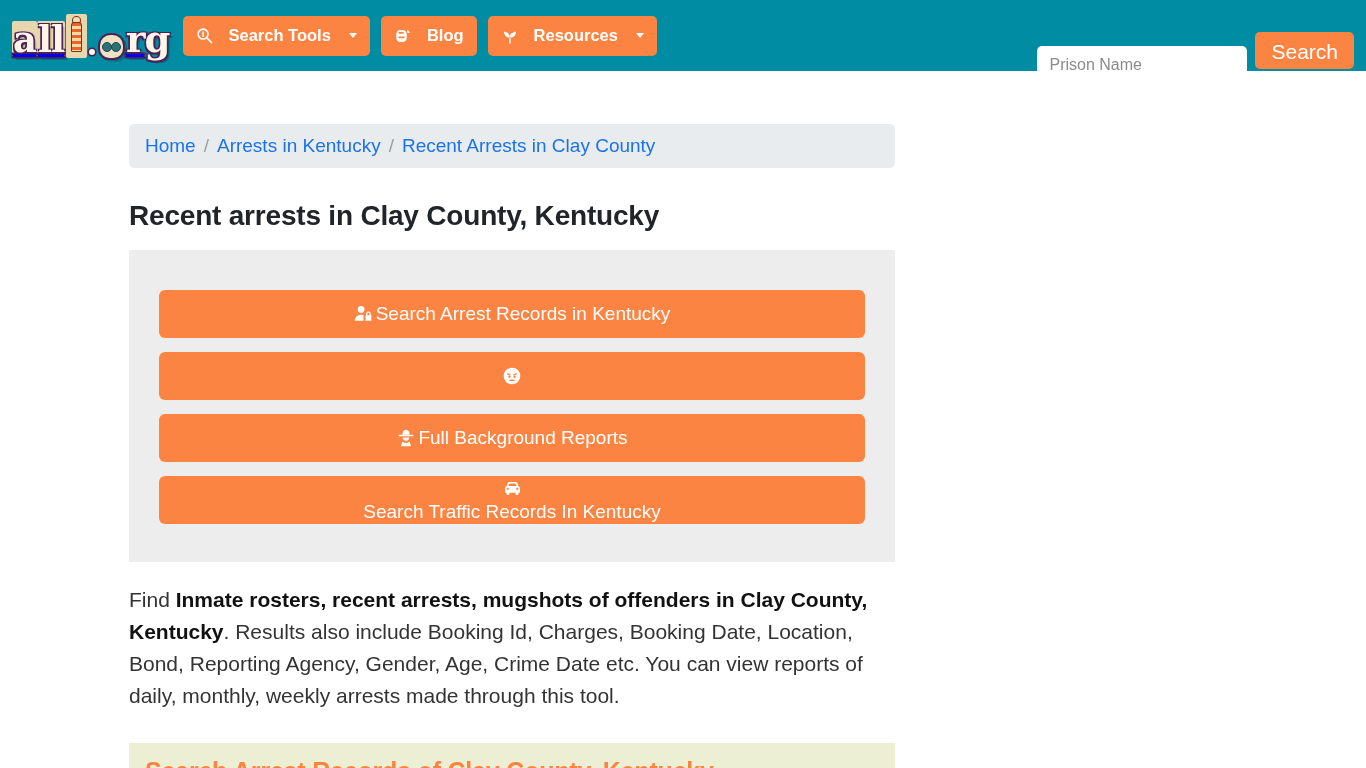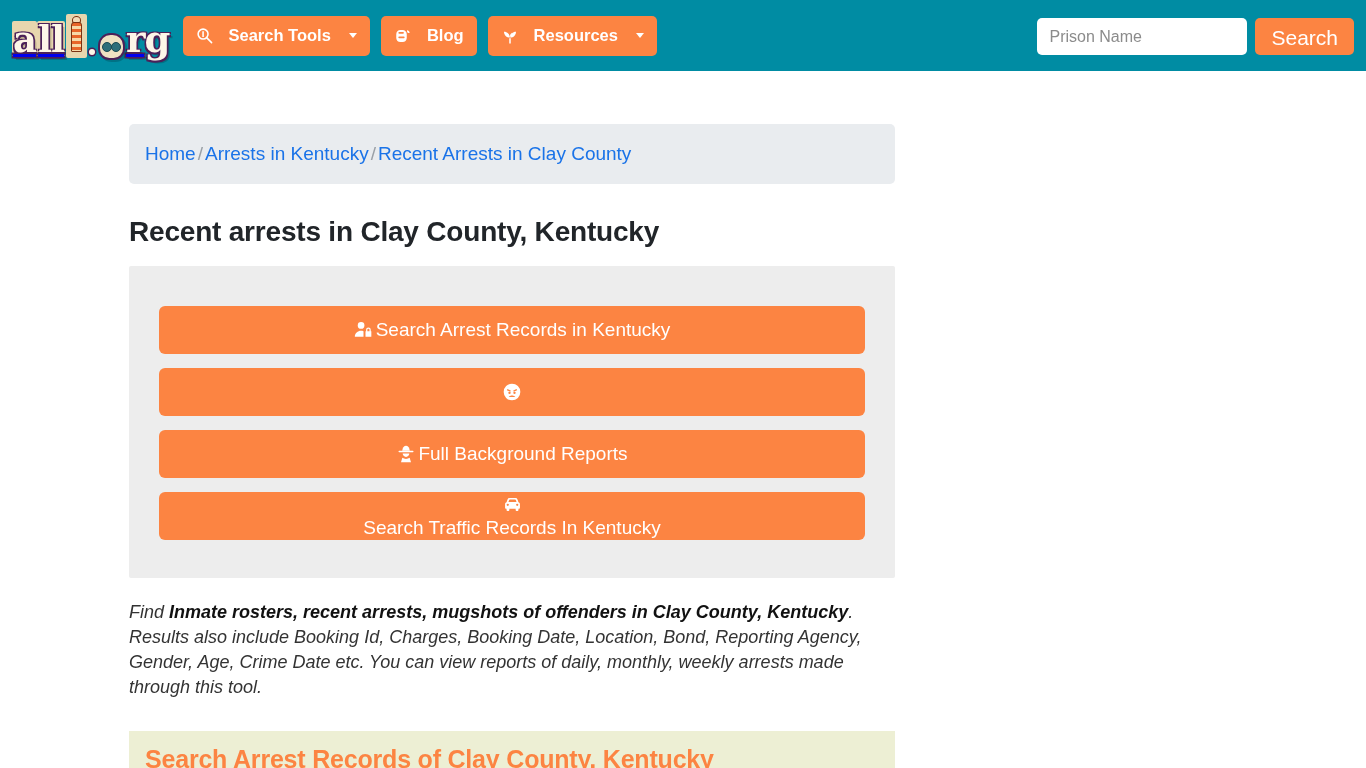--- a/index.html
+++ b/index.html
@@ -156,20 +156,21 @@
     width: 210px;
     height: 37px;
     border: none;
     border-radius: 5px;
     padding: 0 12px;
     font-size: 16px;
     color: #444;
     background: #fff;
     font-family: "Liberation Sans", sans-serif;
     outline: none;
+    margin-top: 28px;
   }
   .search-input::placeholder { color: #8b8b8b; }
   .search-btn {
     background: #fc8442;
     color: #fff;
     border: none;
     border-radius: 5px;
     height: 37px;
     padding: 8px 16px;
     font-size: 21px;
@@ -179,25 +180,25 @@
 
   
   .container {
     width: 766px;
     margin: 0 auto 0 129px;
     padding-top: 53px;
   }
   .breadcrumb {
     background: #e9ecef;
     border-radius: 5px;
-    height: 60px;
+    height: 44px;
     display: flex;
     align-items: center;
     padding: 0 16px;
-    gap: 2px;
+    gap: 8px;
     font-size: 19px;
   }
   .breadcrumb a { color: #1a73e8; text-decoration: none; cursor: pointer; }
   .bc-sep { color: #9aa0a6; }
 
   h1.page-title {
     font-size: 28px;
     font-weight: bold;
     color: #212529;
     margin: 32px 0 18px 0;
@@ -223,25 +224,24 @@
     font-size: 19px;
     cursor: pointer;
     margin-bottom: 14px;
     font-family: "Liberation Sans", sans-serif;
   }
   .cta-btn:last-child { margin-bottom: 0; flex-direction: column; }
   .cta-btn .ico { display: inline-flex; align-items: center; }
 
   .body-text {
     margin: 22px 0 0 0;
-    font-size: 18px;
-    line-height: 25px;
+    font-size: 21px;
+    line-height: 32px;
     color: #333333;
     width: 760px;
-    font-style: italic;
   }
   .body-text b { color: #111; font-weight: bold; }
 
   .section-band {
     margin-top: 31px;
     background: #edefd4;
     height: 57px;
     display: flex;
     align-items: center;
     padding: 0 16px;

